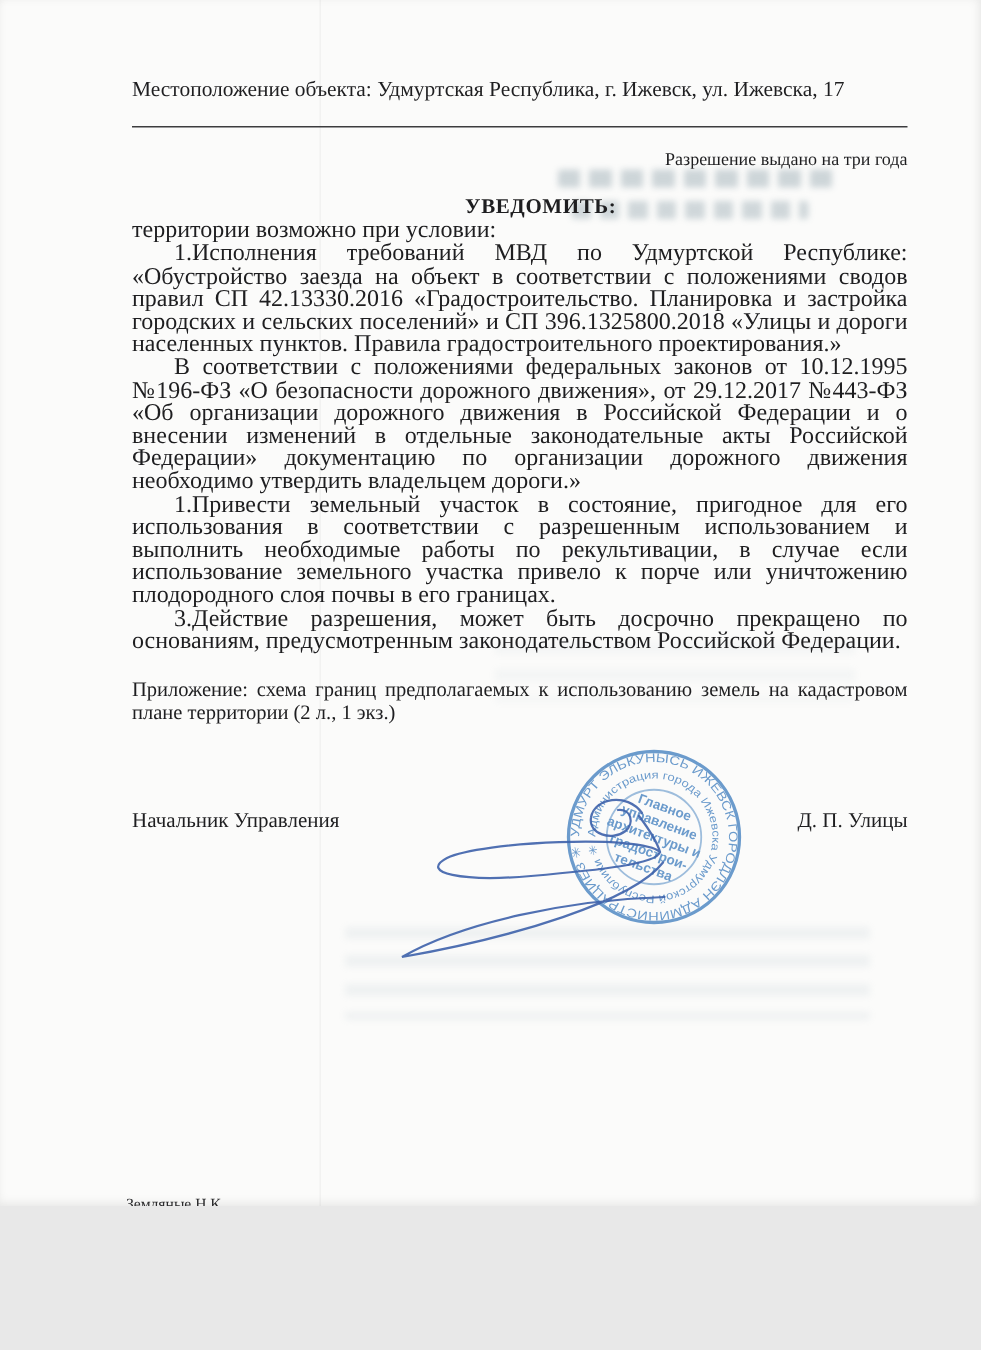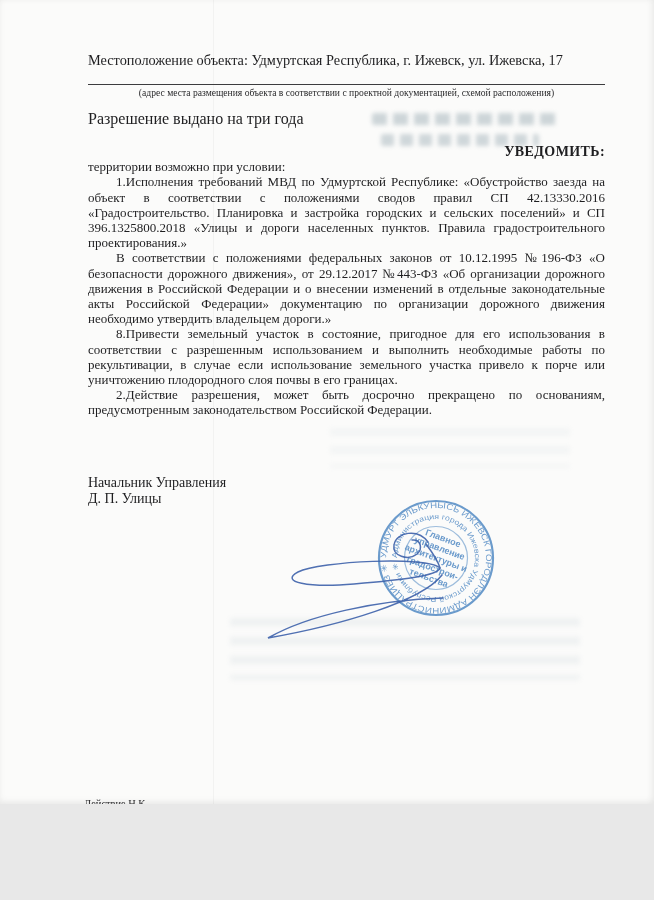--- a/index.html
+++ b/index.html
@@ -10,27 +10,27 @@
     background:#fbfbfa;
     box-shadow:inset 0 -3px 6px rgba(0,0,0,.05), inset -3px 0 6px rgba(0,0,0,.04);
     overflow:hidden;
     font-family:"Liberation Serif", serif;
     color:#1e1e20;
   }
   .doc{position:absolute;left:88px;top:52px;width:517px;}
   .location{margin:0;font-size:14.3px;line-height:16px;}
   .rule{margin-top:16px;border-top:1.6px solid #3c3c3e;height:0;}
   .caption{margin:2px 0 0 0;text-align:center;font-size:9.6px;line-height:11px;color:#2a2a2c;}
-  .validity{margin:13px 0 0 0;font-size:16px;line-height:16px;}
-  .notify-row{margin-top:17px;display:flex;justify-content:flex-end;font-size:14px;line-height:15.2px;}
+  .validity{margin:13px 0 0 0;font-size:12px;line-height:16px;text-align:right;}
+  .notify-row{margin-top:17px;display:flex;justify-content:center;font-size:14px;line-height:15.2px;}
   .notify-label{font-weight:bold;padding-left:28px;letter-spacing:.4px;}
-  .body-p{margin:0;font-size:13px;line-height:15.2px;text-align:justify;text-indent:28px;}
+  .body-p{margin:0;font-size:16px;line-height:15.2px;text-align:justify;text-indent:28px;}
   .no-indent{text-indent:0;}
   .attachment{margin-top:17px;font-size:13.7px;line-height:15.4px;text-align:justify;text-indent:0;}
-  .sig-row{margin-top:57px;display:flex;justify-content:space-between;font-size:14px;line-height:16px;flex-direction:column;}
+  .sig-row{margin-top:57px;display:flex;justify-content:space-between;font-size:14px;line-height:16px;}
   .footer{position:absolute;left:84px;top:795px;font-size:10.4px;line-height:17px;color:#2b2b2d;}
   .footer div{white-space:nowrap;}
 
   
   .stamp{position:absolute;left:376px;top:498px;width:120px;height:120px;opacity:.82;filter:blur(.3px);}
   .signature{position:absolute;left:250px;top:520px;width:210px;height:130px;opacity:.9;}
 
   
   .ghost{position:absolute;border-radius:2px;pointer-events:none;}
   .ghost-a1{left:372px;top:113px;width:186px;height:12px;opacity:.42;filter:blur(2px);
@@ -50,33 +50,33 @@
 
   <div class="crease"></div>
   <div class="ghost ghost-a1"></div>
   <div class="ghost ghost-a2"></div>
   <div class="ghost ghost-c"></div>
   <div class="ghost ghost-b"></div>
 
   <div class="doc">
     <p class="location">Местоположение объекта: Удмуртская Республика, г. Ижевск, ул. Ижевска, 17</p>
     <div class="rule"></div>
-    <p class="caption">(адрес места размещения объекта в соответствии с проектной документацией, схемой расположения)</p>
     <p class="validity">Разрешение выдано на три года</p>
 
     <div class="notify-row">
       <span class="notify-label">УВЕДОМИТЬ:</span>
     </div>
     <p class="body-p no-indent">территории возможно при условии:</p>
 
     <p class="body-p">1.Исполнения требований МВД по Удмуртской Республике: «Обустройство заезда на объект в соответствии с положениями сводов правил СП 42.13330.2016 «Градостроительство. Планировка и застройка городских и сельских поселений» и СП 396.1325800.2018 «Улицы и дороги населенных пунктов. Правила градостроительного проектирования.»</p>
     <p class="body-p">В соответствии с положениями федеральных законов от 10.12.1995 №196-ФЗ «О безопасности дорожного движения», от 29.12.2017 №443-ФЗ «Об организации дорожного движения в Российской Федерации и о внесении изменений в отдельные законодательные акты Российской Федерации» документацию по организации дорожного движения необходимо утвердить владельцем дороги.»</p>
-    <p class="body-p">8.Привести земельный участок в состояние, пригодное для его использования в соответствии с разрешенным использованием и выполнить необходимые работы по рекультивации, в случае если использование земельного участка привело к порче или уничтожению плодородного слоя почвы в его границах.</p>
-    <p class="body-p">2.Действие разрешения, может быть досрочно прекращено по основаниям, предусмотренным законодательством Российской Федерации.</p>
+    <p class="body-p">1.Привести земельный участок в состояние, пригодное для его использования в соответствии с разрешенным использованием и выполнить необходимые работы по рекультивации, в случае если использование земельного участка привело к порче или уничтожению плодородного слоя почвы в его границах.</p>
+    <p class="body-p">3.Действие разрешения, может быть досрочно прекращено по основаниям, предусмотренным законодательством Российской Федерации.</p>
 
+    <p class="attachment">Приложение: схема границ предполагаемых к использованию земель на кадастровом плане территории (2 л., 1 экз.)</p>
 
     <div class="sig-row">
       <span>Начальник Управления</span>
       <span>Д. П. Улицы</span>
     </div>
   </div>
 
   <svg class="stamp" viewBox="-60 -60 120 120" xmlns="http://www.w3.org/2000/svg">
     <defs>
       <path id="ringO" d="M -50 0 A 50 50 0 1 1 50 0 A 50 50 0 1 1 -50 0"></path>
@@ -102,18 +102,18 @@
   <svg class="signature" viewBox="0 0 210 130" xmlns="http://www.w3.org/2000/svg">
     <g fill="none" stroke="#3e62ab" stroke-width="1.5" stroke-linecap="round">
       <path d="M 178 22 C 168 8 146 12 144 25 C 142 36 158 41 167 34 C 173 29 171 19 162 20"></path>
       <path d="M 190 48 C 178 36 70 41 48 52 C 29 62 58 68 104 64 C 150 60 188 56 190 48"></path>
       <path d="M 192 55 C 172 81 92 105 18 118 C 58 95 128 80 193 78"></path>
       <path d="M 176 24 C 182 32 188 41 190 48"></path>
     </g>
   </svg>
 
   <div class="footer">
-    <div>Действие Н.К.</div>
+    <div>Земляные Н.К.</div>
     <div>Сократова О.В.</div>
     <div>414-447</div>
   </div>
 
 </div>
 
 </body></html>

